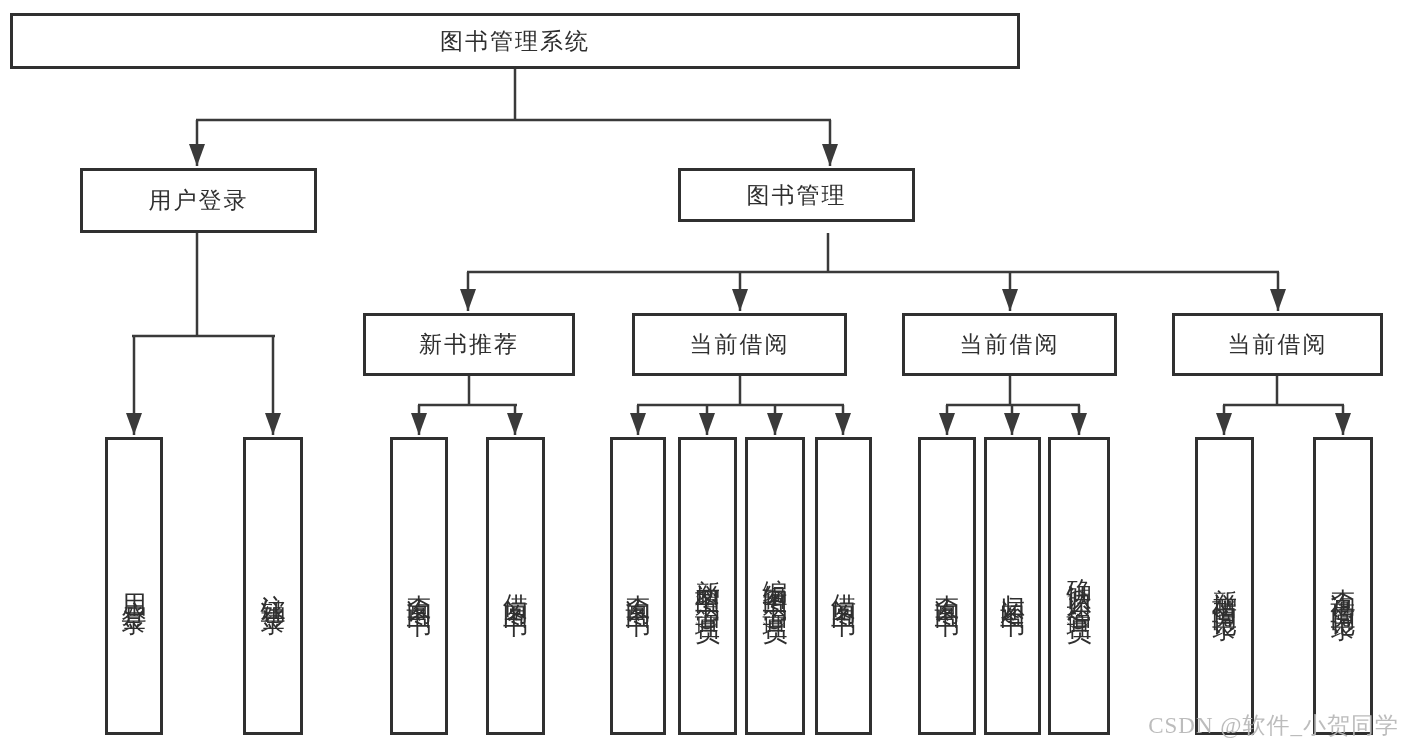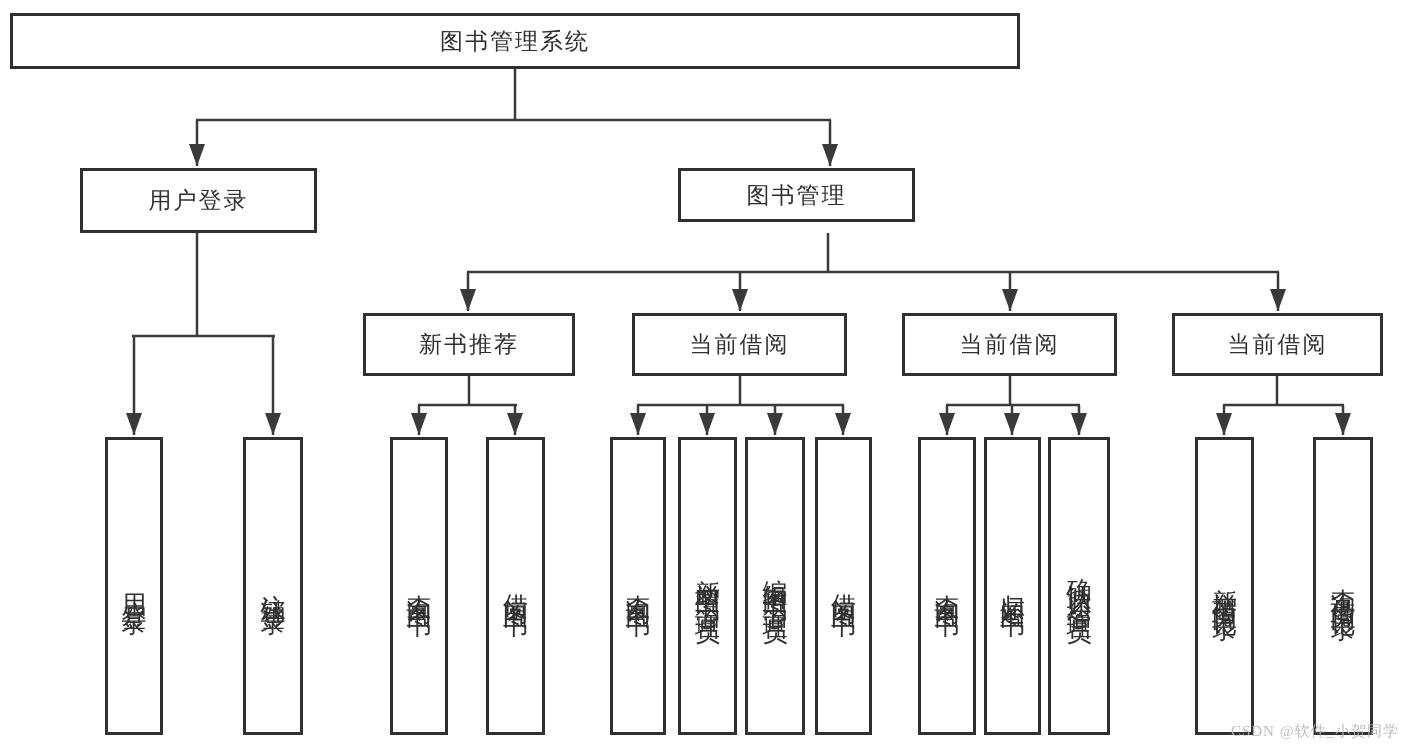--- a/index.html
+++ b/index.html
@@ -33,21 +33,21 @@
     text-orientation:mixed;
     font-size:25px;
     letter-spacing:6px;
     line-height:1;
   }
   #watermark{
     position:absolute;
     right:6px;
     bottom:6px;
     z-index:2;
-    font-size:15px;
+    font-size:23px;
     color:rgba(184,184,184,0.95);
     letter-spacing:1px;
     white-space:nowrap;
   }
 </style>
 </head>
 <body>
 
 <div id="stage">
 

